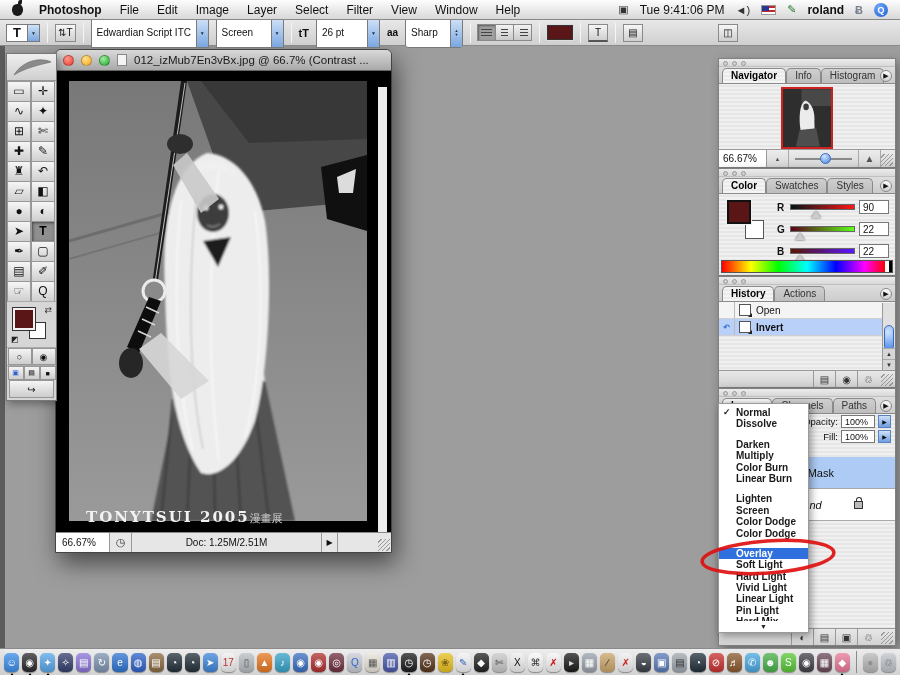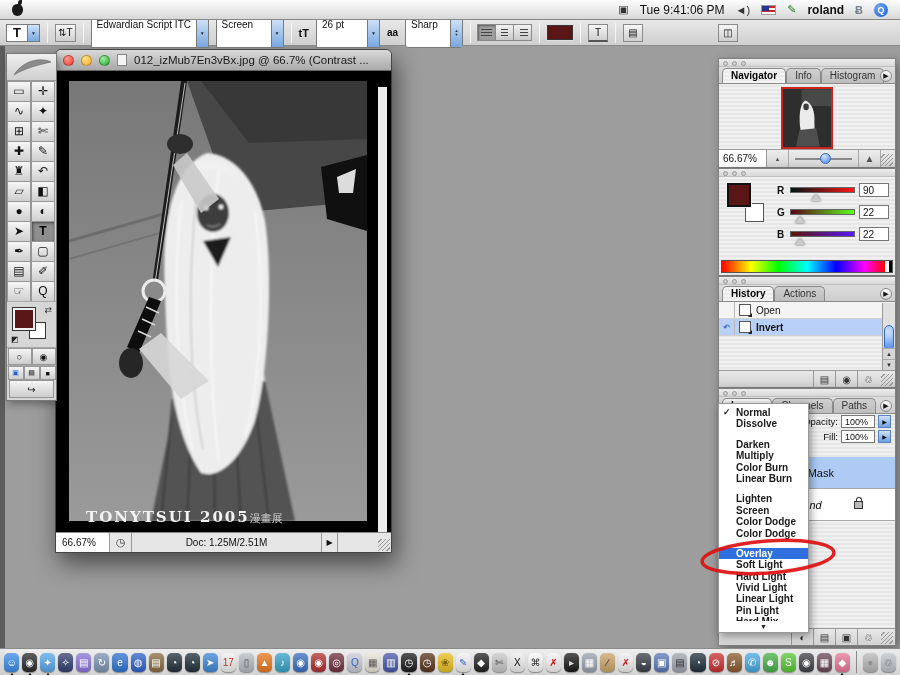--- a/index.html
+++ b/index.html
@@ -31,21 +31,21 @@
   #optionsbar { position:absolute; left:0; top:20px; width:900px; height:26px; z-index:39;
     background:linear-gradient(#e8e8e8,#cfcfcf); border-bottom:1px solid #8a8a8a;
     display:flex; align-items:center; padding:0 6px; gap:7px; font-size:10px; }
   .ob-sep { width:1px; height:20px; background:#aaa; border-right:1px solid #f5f5f5; }
   .ob-toolbtn { display:flex; border:1px solid #7a7a7a; background:#fff; height:18px; align-items:center; }
   .ob-toolbtn .t { width:20px; text-align:center; font-size:13px; font-weight:bold; }
   .dd-arrow { width:12px; height:100%; background:linear-gradient(#cfe2f8,#7aa7e0); border-left:1px solid #7a7a7a;
     display:flex; align-items:center; justify-content:center; font-size:5px; color:#234; }
   .ob-btn { height:18px; min-width:20px; border:1px solid #8a8a8a; background:linear-gradient(#f6f6f6,#cfcfcf);
     display:flex; align-items:center; justify-content:center; font-size:10px; padding:0 2px; }
-  .dd { display:flex; height:30px; border:1px solid #7a7a7a; background:#fff; }
+  .dd { display:flex; height:30px; border:1px solid #7a7a7a; background:#fff; align-items:center; }
   .dd .val { padding:0 5px; white-space:nowrap; }
   .stepper { width:12px; height:100%; background:linear-gradient(#cfe2f8,#7aa7e0); border-left:1px solid #7a7a7a;
     display:flex; flex-direction:column; align-items:center; justify-content:center; font-size:4px; line-height:4px; color:#234;}
   .align-group { display:flex; }
   .align-btn { width:19px; height:17px; border:1px solid #8a8a8a; margin-left:-1px;
     background:linear-gradient(#f2f2f2,#cacaca); position:relative; }
   .align-btn.pressed { background:#9e9e9e; box-shadow:inset 1px 1px 2px rgba(0,0,0,.4); }
   .align-btn i { position:absolute; inset:4px 3px; background:repeating-linear-gradient(#444 0 1px,transparent 1px 3px); }
   .align-btn.c i { inset:4px 5px; } .align-btn.r i { inset:4px 3px 4px 6px; }
   .ob-swatch { width:26px; height:15px; border:1px solid #333; box-shadow:0 0 0 1px #ddd; }
@@ -180,20 +180,32 @@
     border-left:3px solid transparent; border-right:3px solid transparent; border-bottom:4px solid #000;}
   .dock-icon-sep { width:1px; height:22px; background:#8a8a8a; margin:0 3px; box-shadow:none;}
 </style>
 </head>
 <body>
 
 <div id="screen">
 
   <div id="menubar">
     <span class="apple"></span>
+    <span class="menu-items">
+        <span class="menu-item">Photoshop</span>
+        <span class="menu-item">File</span>
+        <span class="menu-item">Edit</span>
+        <span class="menu-item">Image</span>
+        <span class="menu-item">Layer</span>
+        <span class="menu-item">Select</span>
+        <span class="menu-item">Filter</span>
+        <span class="menu-item">View</span>
+        <span class="menu-item">Window</span>
+        <span class="menu-item">Help</span>
+      </span>
     <span class="mb-right">
       <span class="mb-ic">▣</span>
       <span class="mb-clock">Tue 9:41:06 PM</span>
       <span class="mb-ic">◄)</span>
       <span class="flag"></span>
       <span class="mb-ic pen">✎</span>
       <span class="mb-user">roland</span>
       <span class="mb-ic bt">Ƀ</span>
       <span class="spotlight">Q</span>
     </span>
@@ -393,20 +405,26 @@
       <span class="grip" style="position:static;margin:3px 2px 0 0"></span>
     </div>
   </div>
 
   <div class="palette" style="top:168px;height:108px">
     <div class="p-dots">
         <i></i>
         <i></i>
         <i></i>
       </div>
+    <div class="p-tabs">
+      <span class="p-tab active">Color</span>
+      <span class="p-tab">Swatches</span>
+      <span class="p-tab">Styles</span>
+      <span class="p-menu-btn">▶</span>
+    </div>
     <div id="color-body">
       <span id="c-bg"></span>
       <span id="c-fg" style="background: rgb(90, 22, 22);"></span>
       <div class="c-row" style="top:6px">
         <span class="c-label">R</span>
         <span class="c-track" style="background:linear-gradient(to right,#001616,#ff1616)">
             <span class="c-thumb" style="left:32%"></span>
           </span>
         <span class="c-val">90</span>
       </div>

